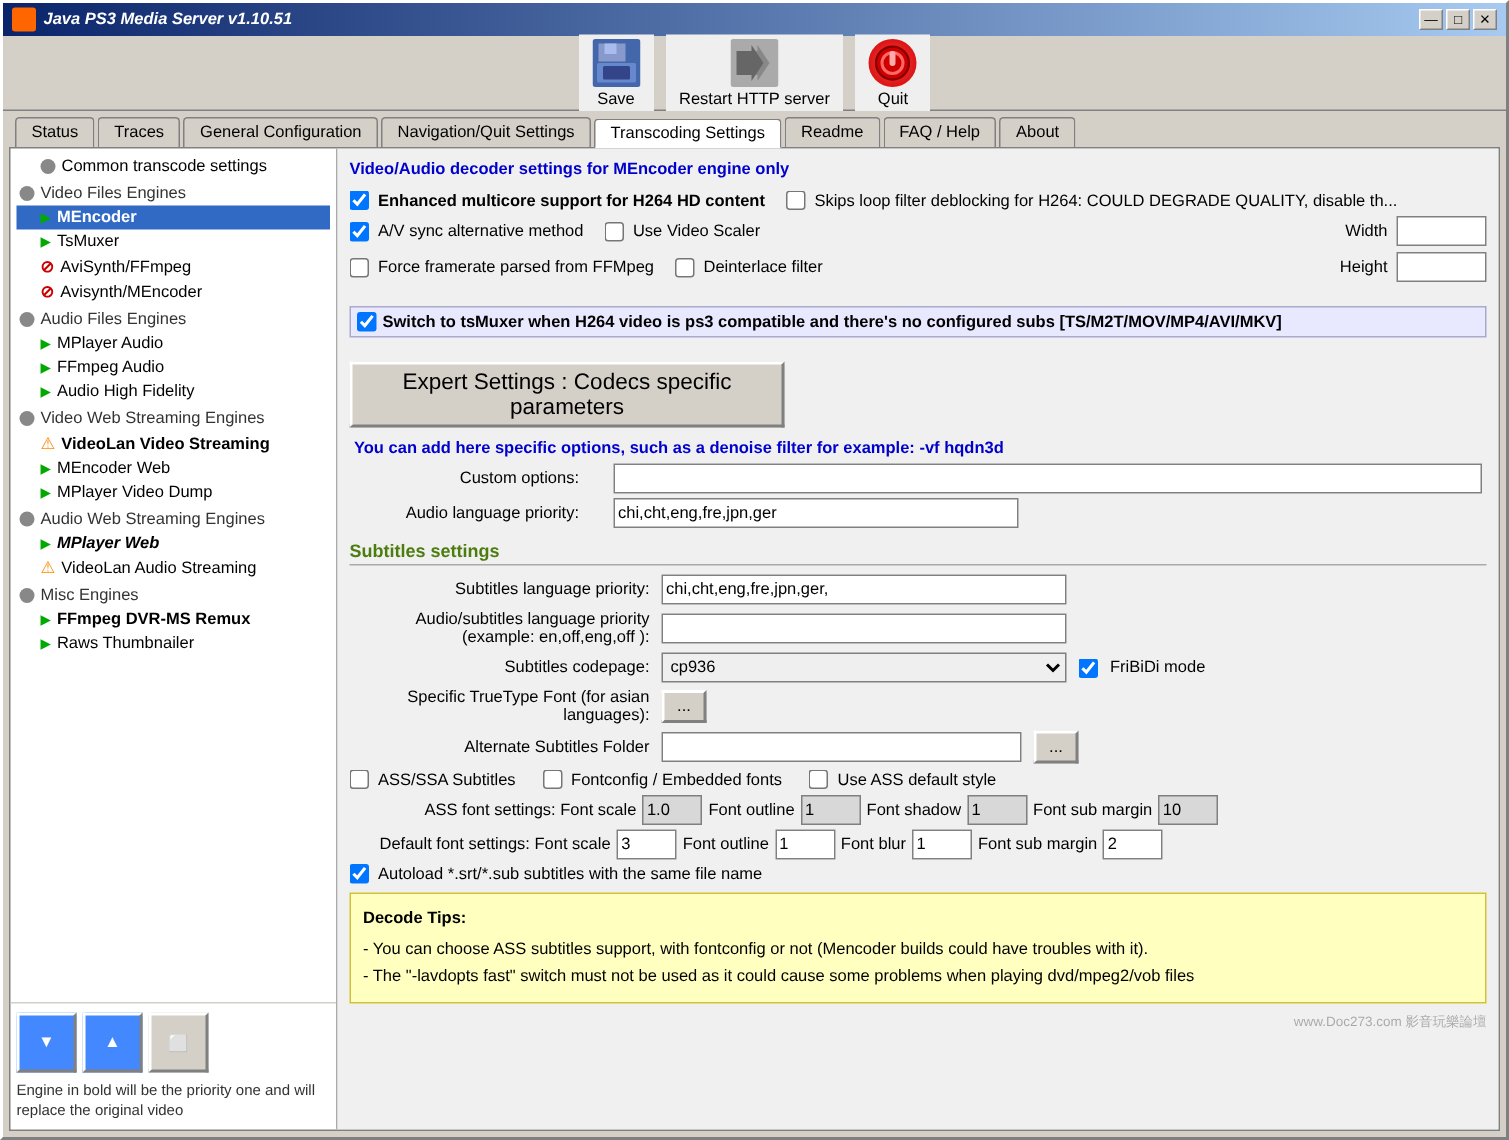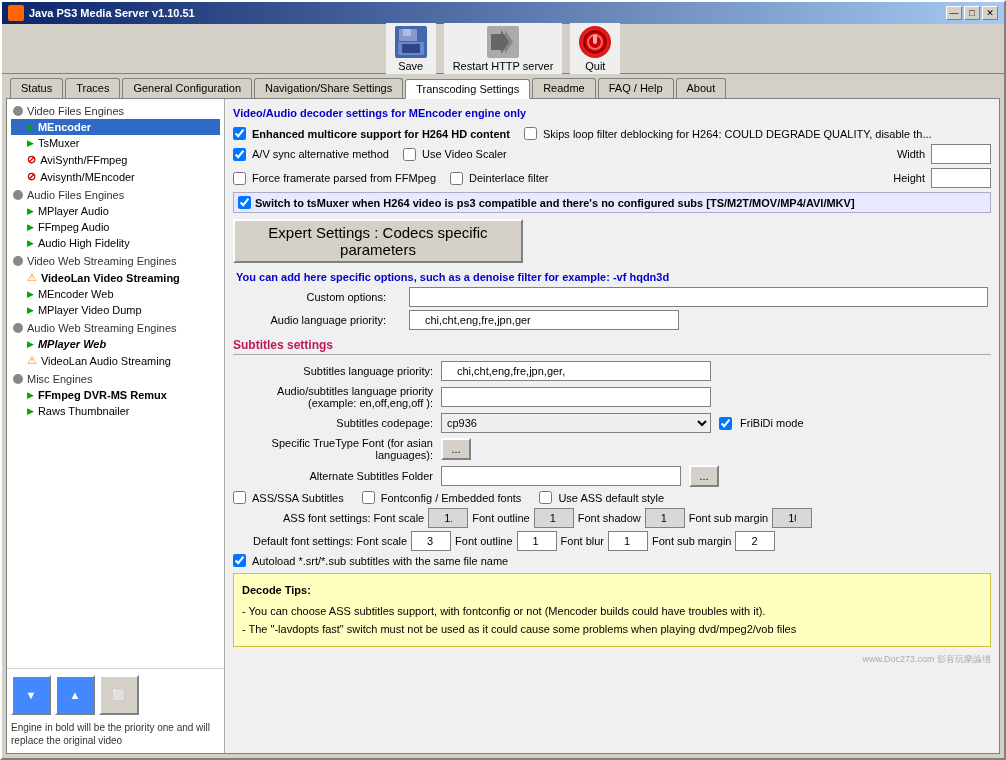--- a/index.html
+++ b/index.html
@@ -1,21 +1,21 @@
 <!DOCTYPE html>
 <html><head>
   <meta charset="utf-8">
   <style>
     * { box-sizing: border-box; margin: 0; padding: 0; font-family: 'MS Sans Serif', Tahoma, Arial, sans-serif; font-size: 11px; }
     body { background: #d4d0c8; width: 1006px; height: 760px; overflow: hidden; }
     
     
     .window { width: 1006px; height: 760px; border: 2px solid #808080; border-top-color: #ffffff; border-left-color: #ffffff; display: flex; flex-direction: column; }
     .title-bar { background: linear-gradient(to right, #0a246a, #a6caf0); color: white; padding: 3px 6px; display: flex; align-items: center; justify-content: space-between; height: 22px; }
-    .title-bar-text { font-weight: bold; font-size: 11px; display: flex; align-items: center; gap: 5px; }
+    .title-bar-text { font-weight: bold; font-size: 11px; display: flex; align-items: center; gap: 5px; font-style: italic; }
     .title-icon { width: 16px; height: 16px; background: #ff6600; border-radius: 2px; display: inline-block; }
     .title-buttons { display: flex; gap: 2px; }
     .title-btn { width: 16px; height: 14px; background: #d4d0c8; border: 1px solid; border-color: #ffffff #808080 #808080 #ffffff; font-size: 9px; display: flex; align-items: center; justify-content: center; cursor: pointer; }
     
     
     .toolbar { background: #d4d0c8; padding: 4px 8px; display: flex; align-items: center; gap: 8px; border-bottom: 1px solid #808080; height: 50px; }
     .toolbar-btn { display: flex; flex-direction: column; align-items: center; cursor: pointer; padding: 2px 8px; border: 1px solid transparent; gap: 2px; }
     .toolbar-icon { width: 32px; height: 32px; display: flex; align-items: center; justify-content: center; }
     .quit-icon-img { width: 32px; height: 32px; background: radial-gradient(circle, #ff4444, #cc0000); border-radius: 50%; display: flex; align-items: center; justify-content: center; color: white; font-size: 14px; font-weight: bold; }
     
@@ -42,39 +42,39 @@
     .right-panel { flex: 1; padding: 8px; overflow-y: auto; background: #f0f0f0; }
     
     
     .section-title { color: #0000cc; font-weight: bold; font-size: 11px; margin-bottom: 8px; }
     
     
     .form-row { display: flex; align-items: center; gap: 6px; margin-bottom: 4px; }
     input[type=checkbox] { width: 13px; height: 13px; cursor: pointer; }
     
     
-    input[type=text] { border: 1px solid #808080; background: white; padding: 1px 15px; font-size: 11px; height: 20px; }
+    input[type=text] { border: 1px solid #808080; background: white; padding: 1px 2px; font-size: 11px; height: 20px; }
     input[type=text]:disabled { background: #e8e8e8; color: #aaa; }
     
     
-    .full-checkbox-row { display: flex; align-items: center; gap: 4px; margin: 4px 0; padding: 3px 4px; background: #e8e8ff; border: 1px solid #aaaacc; }
+    .full-checkbox-row { display: flex; align-items: center; gap: 4px; margin: 16px 0; padding: 3px 4px; background: #e8e8ff; border: 1px solid #aaaacc; }
     
     
     .expert-btn { background: #d4d0c8; border: 2px solid; border-color: #ffffff #808080 #808080 #ffffff; padding: 3px 12px; cursor: pointer; font-size: 15px; width: 290px; }
     
     
     .custom-section { margin: 8px 3px; }
     .custom-label { color: #0000cc; font-weight: bold; font-size: 11px; margin-bottom: 4px; }
     .custom-row { display: flex; align-items: center; gap: 23px; margin-bottom: 3px; }
     .custom-row label { width: 150px; text-align: right; flex-shrink: 0; }
     .custom-input { flex: 1; border: 1px solid #808080; padding: 1px 3px; height: 20px; font-size: 11px; }
     
     
     .subtitle-section { margin: 6px 0; }
-    .subtitle-title { color: #be185d; font-weight: bold; font-size: 12px; border-bottom: 1px solid #aaa; margin-bottom: 6px; padding-bottom: 2px; }
+    .subtitle-title { color: #4d7c0f; font-weight: bold; font-size: 12px; border-bottom: 1px solid #aaa; margin-bottom: 6px; padding-bottom: 2px; }
     .subtitle-row { display: flex; align-items: center; gap: 8px; margin-bottom: 4px; }
     .subtitle-label { width: 200px; text-align: right; flex-shrink: 0; font-size: 11px; }
     .subtitle-input { width: 270px; border: 1px solid #808080; padding: 1px 3px; height: 20px; font-size: 11px; }
     
     
     select { border: 1px solid #808080; padding: 1px; font-size: 11px; height: 20px; }
     
     
     .browse-btn { background: #d4d0c8; border: 2px solid; border-color: #ffffff #808080 #808080 #ffffff; padding: 1px 6px; cursor: pointer; font-size: 11px; width: 30px; height: 22px; }
     .ass-input { width: 40px; border: 1px solid #808080; padding: 1px 3px; height: 18px; font-size: 11px; background: #d8d8d8; }
@@ -144,32 +144,38 @@
       </div>
       <span>Quit</span>
     </button>
     <div style="flex:1"></div>
   </div>
 
   <div class="tab-bar">
     <div class="tab">Status</div>
     <div class="tab">Traces</div>
     <div class="tab">General Configuration</div>
-    <div class="tab">Navigation/Share Settings</div>
+    <div class="tab">Navigation/Quit Settings</div>
     <div class="tab active">Transcoding Settings</div>
     <div class="tab">Readme</div>
     <div class="tab">FAQ / Help</div>
     <div class="tab">About</div>
   </div>
 
   <div class="main-content">
 
     <div class="sidebar-outer">
       <div class="sidebar-scroll">
 
+        <div class="sidebar-section">
+          <div class="sidebar-item">
+            <span style="width:10px;height:10px;border-radius:50%;background:#888;display:inline-block;flex-shrink:0;"></span>
+            <span>Common transcode settings</span>
+          </div>
+        </div>
 
         <div class="sidebar-section">
           <div class="sidebar-section-header">
             <span style="width:10px;height:10px;border-radius:50%;background:#888;display:inline-block;flex-shrink:0;"></span>
             <span>Video Files Engines</span>
           </div>
           <div class="sidebar-item selected">
             <span style="color:#00aa00;font-size:9px;">▶</span>
             <span style="font-weight:bold;">MEncoder</span>
           </div>

